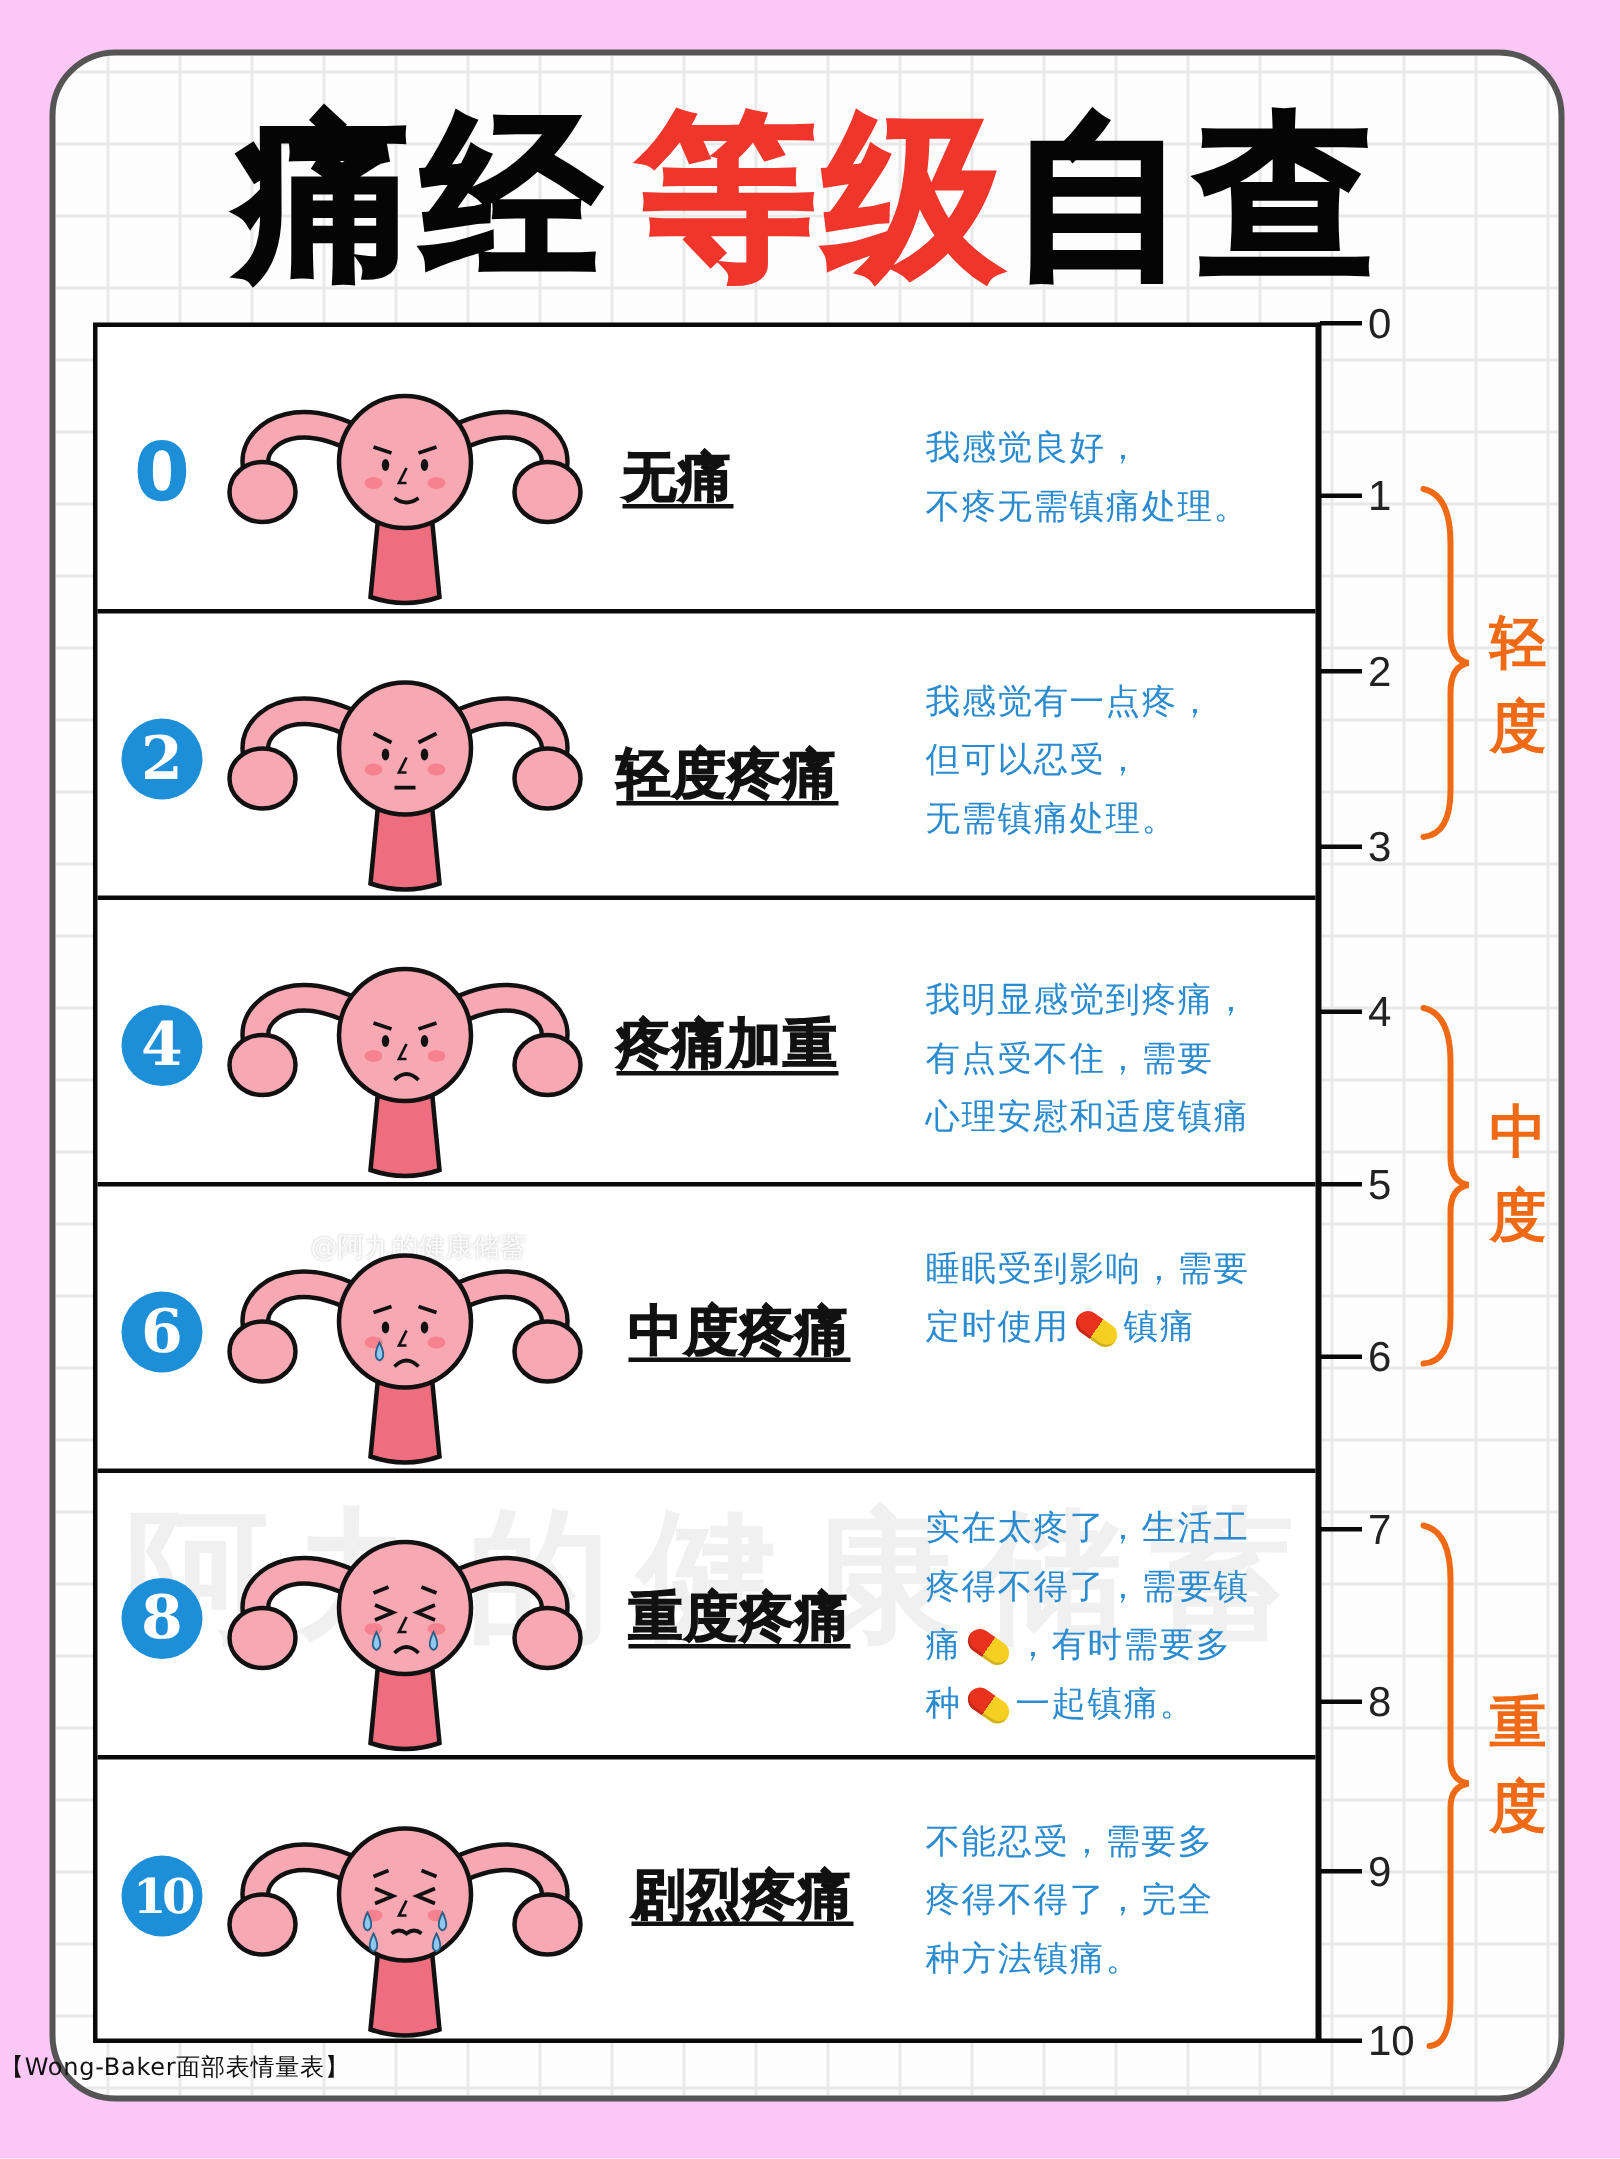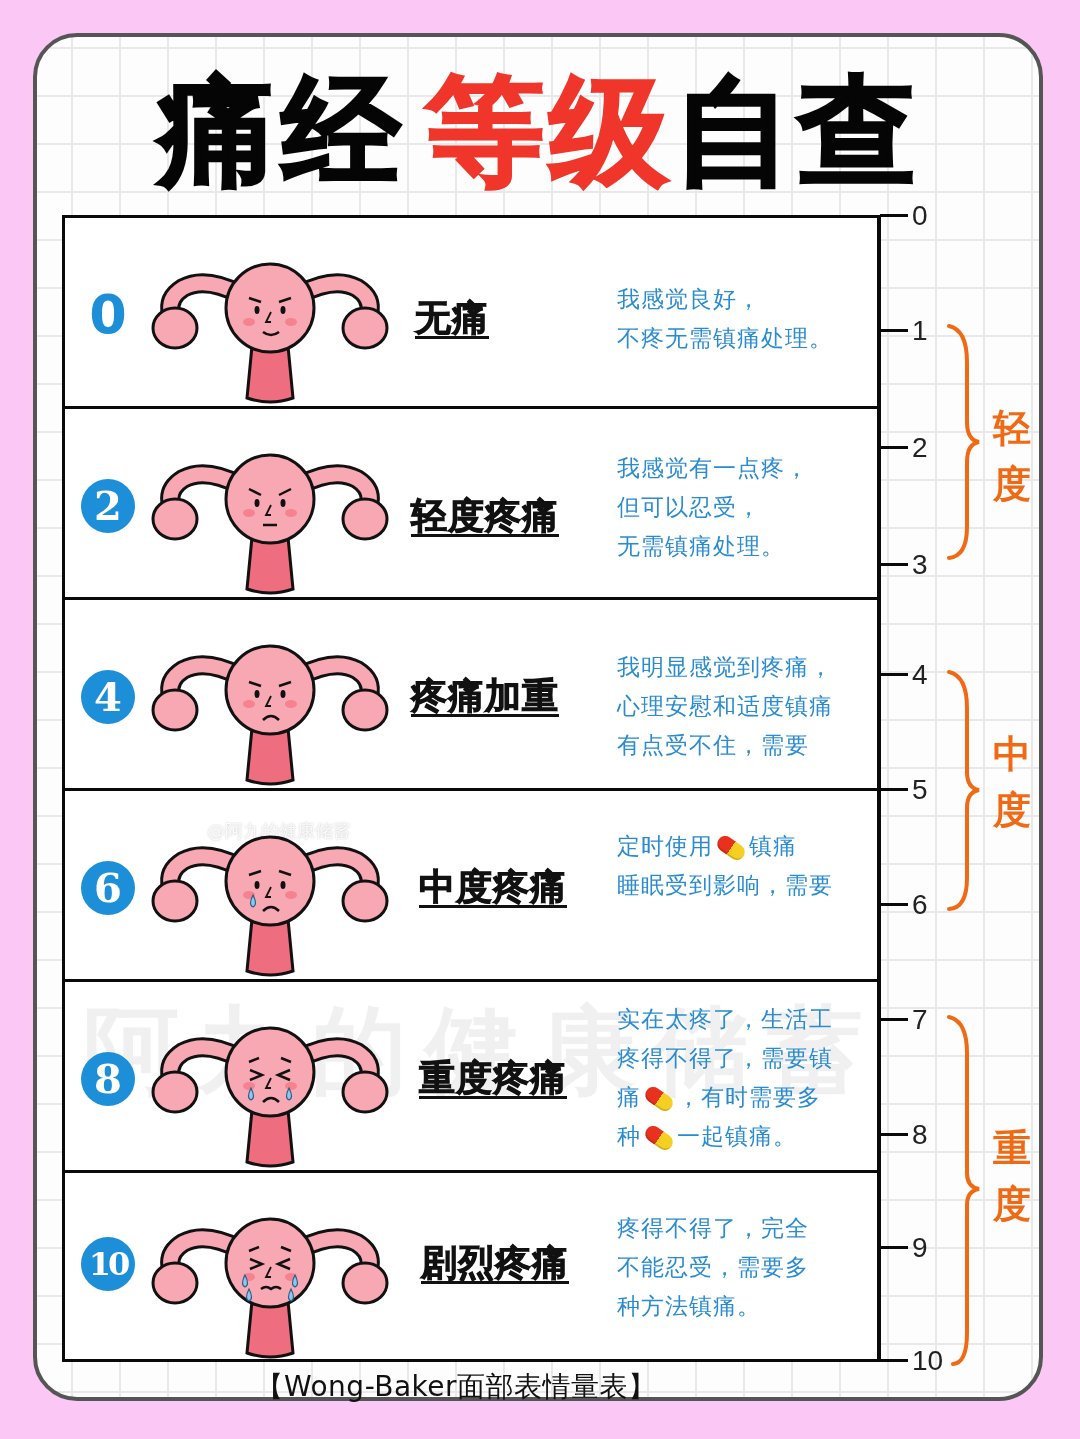--- a/index.html
+++ b/index.html
@@ -72,22 +72,22 @@
   .tick-label {
     position:absolute; left:912px; font-family:"Liberation Sans",sans-serif; font-size:28px;
     color:#222; line-height:30px;
   }
   .brace { position:absolute; left:945px; }
   .sev-label {
     position:absolute; left:990px; color:#f06a16; font-size:38px; line-height:56px;
     font-weight:bold; width:44px; text-align:center;
   }
   .footer {
-    position:absolute; left:0; width:912px; top:1368px; text-align:center;
-    font-size:28px; color:#111; letter-spacing:0.5px;
+    position:absolute; left:0; width:912px; top:1368px; 
+    font-size:16px; color:#111; letter-spacing:0.5px;
   }
 </style>
 </head>
 <body>
 
 <div class="card"></div>
 
 <div class="title">
   <span class="t-black">痛经</span><span class="t-red">等级</span><span class="t-black">自查</span>
 </div>
@@ -163,22 +163,22 @@
       <ellipse cx="146" cy="86" rx="6" ry="4" fill="#f4727f" opacity="0.7"></ellipse>
       <path d="M104 64 L116 68 M146 64 L134 68" stroke="#111" stroke-width="2.5"></path>
       <ellipse cx="112" cy="76" rx="2.5" ry="4" fill="#111"></ellipse>
       <ellipse cx="138" cy="76" rx="2.5" ry="4" fill="#111"></ellipse>
       <path d="M126 78 L121 88 L126 88" fill="none" stroke="#111" stroke-width="1.8"></path>
       <path d="M118 102 Q126 94 134 102" fill="none" stroke="#111" stroke-width="2.5"></path>
     </svg>
     <div class="level-name" style="left:346px;top:72px">疼痛加重</div>
     <div class="desc" style="top:48px">
       <div>我明显感觉到疼痛，</div>
+      <div>有点受不住，需要</div>
       <div>心理安慰和适度镇痛</div>
-      <div>有点受不住，需要</div>
     </div>
   </div>
 
   <div class="row" style="top:573px">
     <div class="wm-small" style="left:142px;top:28px">@阿九的健康储蓄</div>
     <div class="badge" style="top:70px">6</div>
     <svg class="uterus" viewBox="0 0 250 170">
       <path d="M95 58 Q60 40 38 52 Q22 62 26 78" fill="none" stroke="#111" stroke-width="20" stroke-linecap="round"></path>
       <path d="M95 58 Q60 40 38 52 Q22 62 26 78" fill="none" stroke="#f7a8b2" stroke-width="14" stroke-linecap="round"></path>
       <path d="M155 58 Q190 40 212 52 Q228 62 224 78" fill="none" stroke="#111" stroke-width="20" stroke-linecap="round"></path>
@@ -191,22 +191,22 @@
       <ellipse cx="146" cy="86" rx="6" ry="4" fill="#f4727f" opacity="0.7"></ellipse>
       <path d="M104 66 L116 62 M146 66 L134 62" stroke="#111" stroke-width="2.5"></path>
       <ellipse cx="112" cy="76" rx="2.5" ry="4" fill="#111"></ellipse>
       <ellipse cx="138" cy="76" rx="2.5" ry="4" fill="#111"></ellipse>
       <path d="M126 78 L121 88 L126 88" fill="none" stroke="#111" stroke-width="1.8"></path>
       <path d="M118 102 Q126 94 134 102" fill="none" stroke="#111" stroke-width="2.5"></path>
       <path d="M108 86 Q103 96 108 98 Q113 96 108 86 Z" fill="#8fc8ee" stroke="#2a5f8a" stroke-width="1.2"></path>
     </svg>
     <div class="level-name" style="left:354px;top:72px">中度疼痛</div>
     <div class="desc" style="top:36px">
+      <div>睡眠受到影响，需要</div>
       <div><span>定时使用</span><span class="pill"></span><span>镇痛</span></div>
-      <div>睡眠受到影响，需要</div>
     </div>
   </div>
 
   <div class="row" style="top:764px">
     <div class="badge" style="top:70px">8</div>
     <svg class="uterus" viewBox="0 0 250 170">
       <path d="M95 58 Q60 40 38 52 Q22 62 26 78" fill="none" stroke="#111" stroke-width="20" stroke-linecap="round"></path>
       <path d="M95 58 Q60 40 38 52 Q22 62 26 78" fill="none" stroke="#f7a8b2" stroke-width="14" stroke-linecap="round"></path>
       <path d="M155 58 Q190 40 212 52 Q228 62 224 78" fill="none" stroke="#111" stroke-width="20" stroke-linecap="round"></path>
       <path d="M155 58 Q190 40 212 52 Q228 62 224 78" fill="none" stroke="#f7a8b2" stroke-width="14" stroke-linecap="round"></path>
@@ -249,22 +249,22 @@
       <path d="M105 68 L117 73 L105 78 M145 68 L133 73 L145 78" fill="none" stroke="#111" stroke-width="2.5"></path>
       <path d="M126 76 L121 86 L126 86" fill="none" stroke="#111" stroke-width="1.8"></path>
       <path d="M116 98 Q121 94 126 98 Q131 94 136 98" fill="none" stroke="#111" stroke-width="2.5"></path>
       <path d="M100 84 Q95 94 100 96 Q105 94 100 84 Z" fill="#8fc8ee" stroke="#2a5f8a" stroke-width="1.2"></path>
       <path d="M104 98 Q99 108 104 110 Q109 108 104 98 Z" fill="#8fc8ee" stroke="#2a5f8a" stroke-width="1.2"></path>
       <path d="M150 84 Q145 94 150 96 Q155 94 150 84 Z" fill="#8fc8ee" stroke="#2a5f8a" stroke-width="1.2"></path>
       <path d="M146 98 Q141 108 146 110 Q151 108 146 98 Z" fill="#8fc8ee" stroke="#2a5f8a" stroke-width="1.2"></path>
     </svg>
     <div class="level-name" style="left:356px;top:66px">剧烈疼痛</div>
     <div class="desc" style="top:36px">
+      <div>不能忍受，需要多</div>
       <div>疼得不得了，完全</div>
-      <div>不能忍受，需要多</div>
       <div>种方法镇痛。</div>
     </div>
   </div>
 </div>
 
 <div class="scale-line"></div>
 
 <div class="tick" style="top:214px"></div>
 <div class="tick-label" style="top:201px">0</div>
 <div class="tick" style="top:329px"></div>

